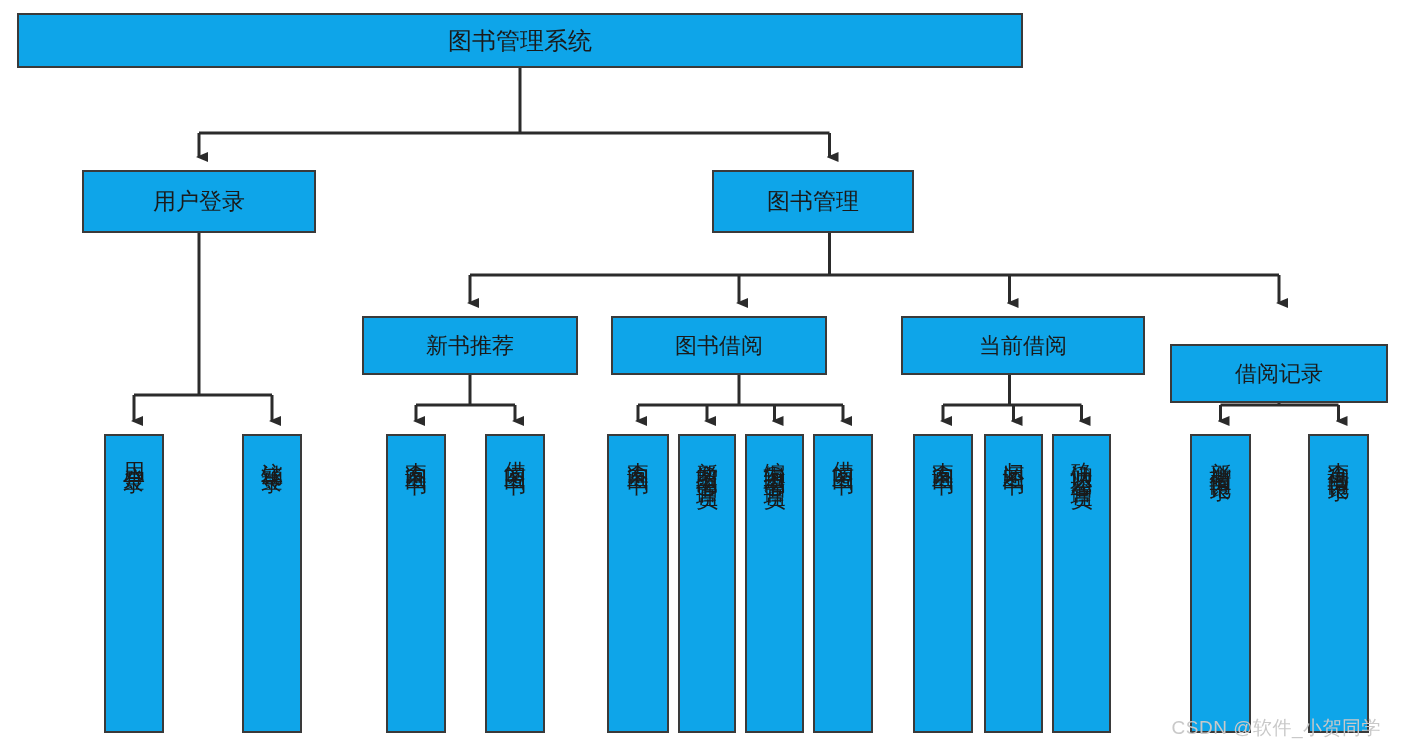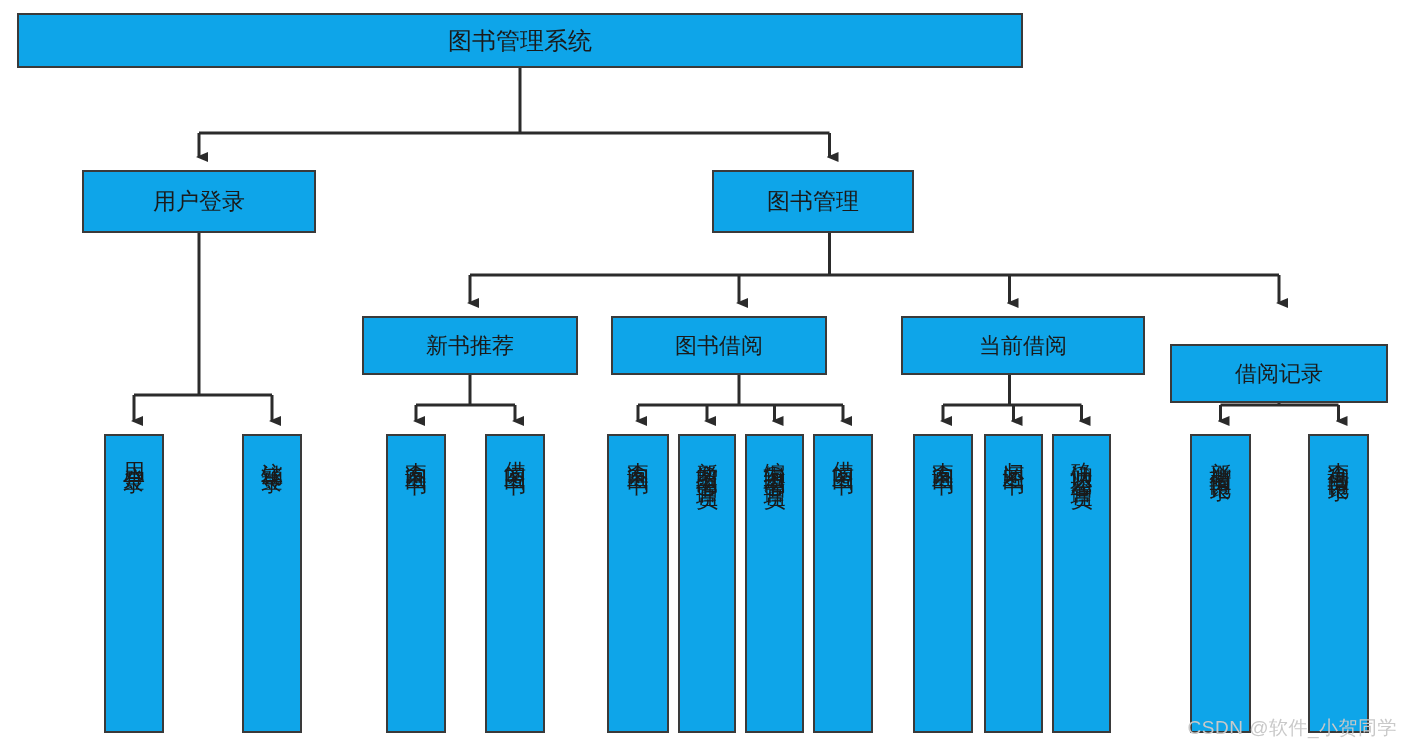--- a/index.html
+++ b/index.html
@@ -51,21 +51,21 @@
   }
   .vtext {
     writing-mode: vertical-rl;
     text-orientation: upright;
     letter-spacing: 4px;
     line-height: 1;
     white-space: nowrap;
   }
   .watermark {
     position: absolute;
-    right: 8px;
+    right: 24px;
     bottom: 6px;
     font-size: 19px;
     color: #c9c9c9;
     white-space: nowrap;
     letter-spacing: 0.5px;
   }
 </style>
 </head>
 <body>
 

